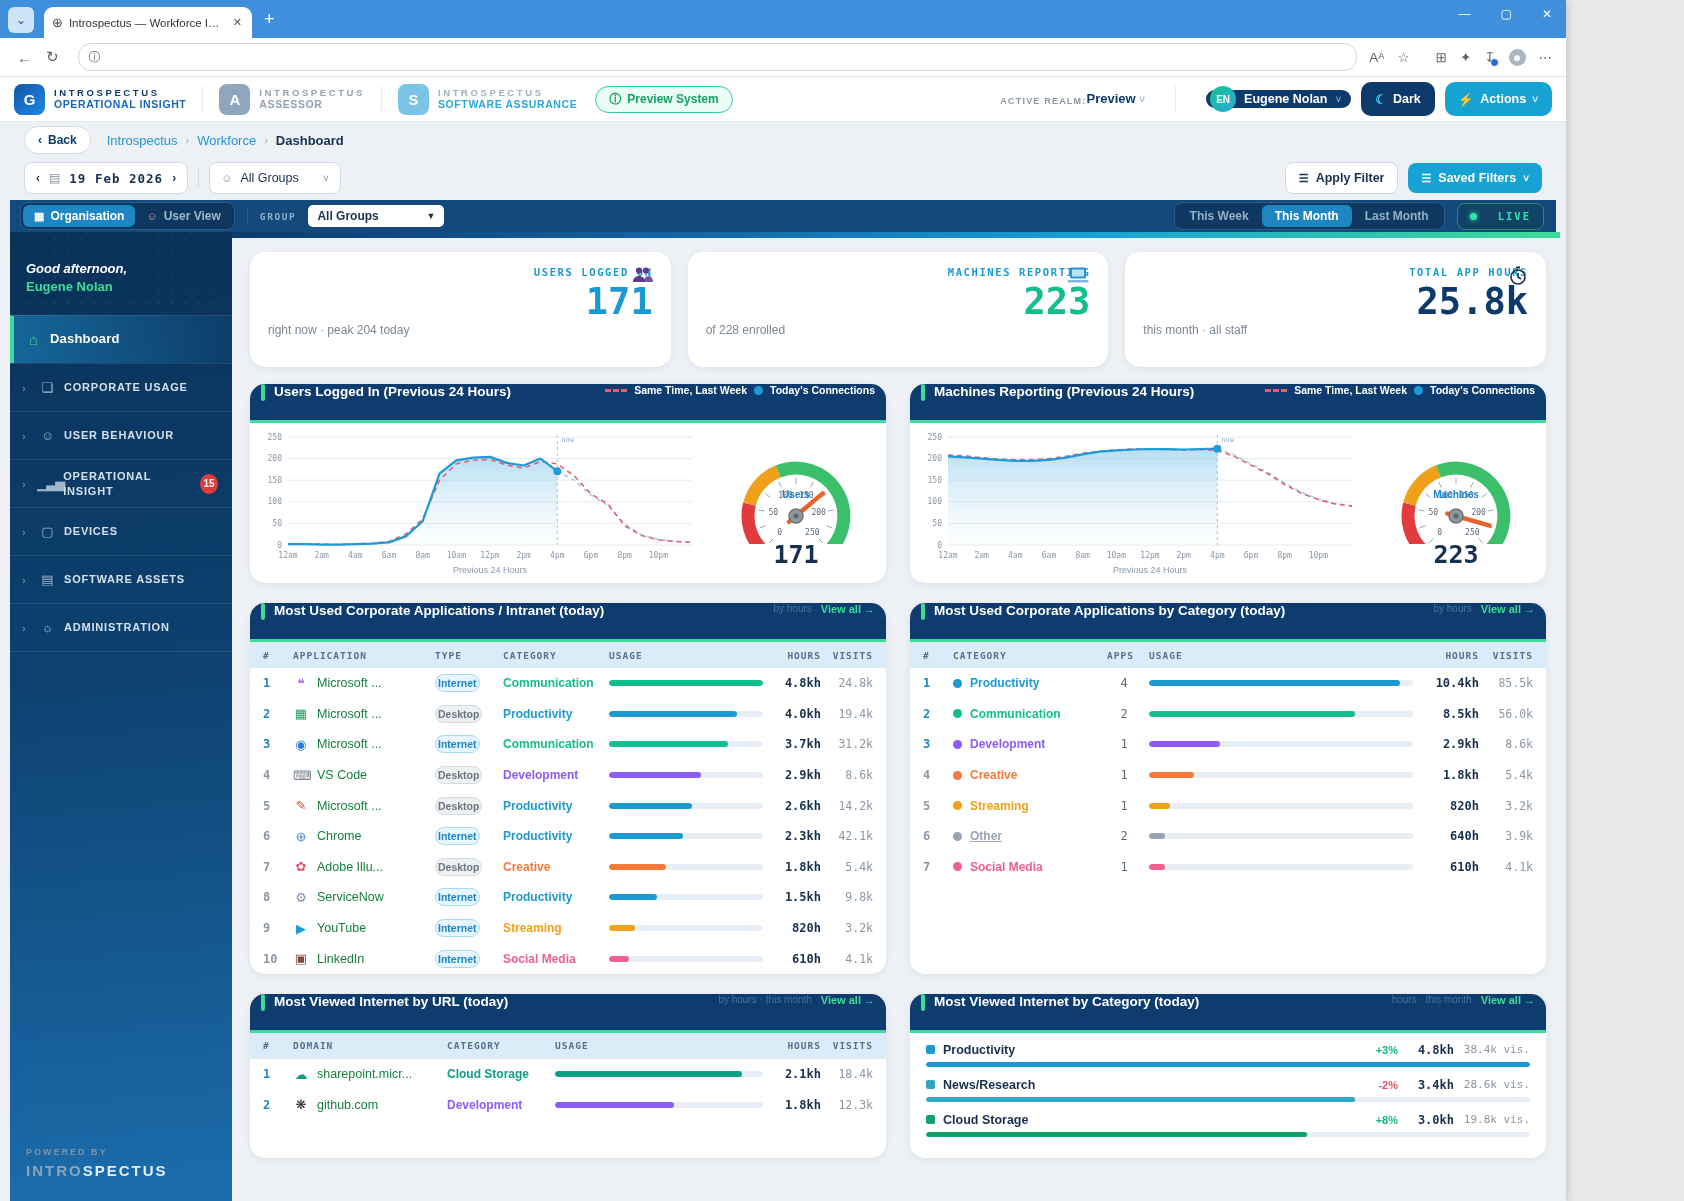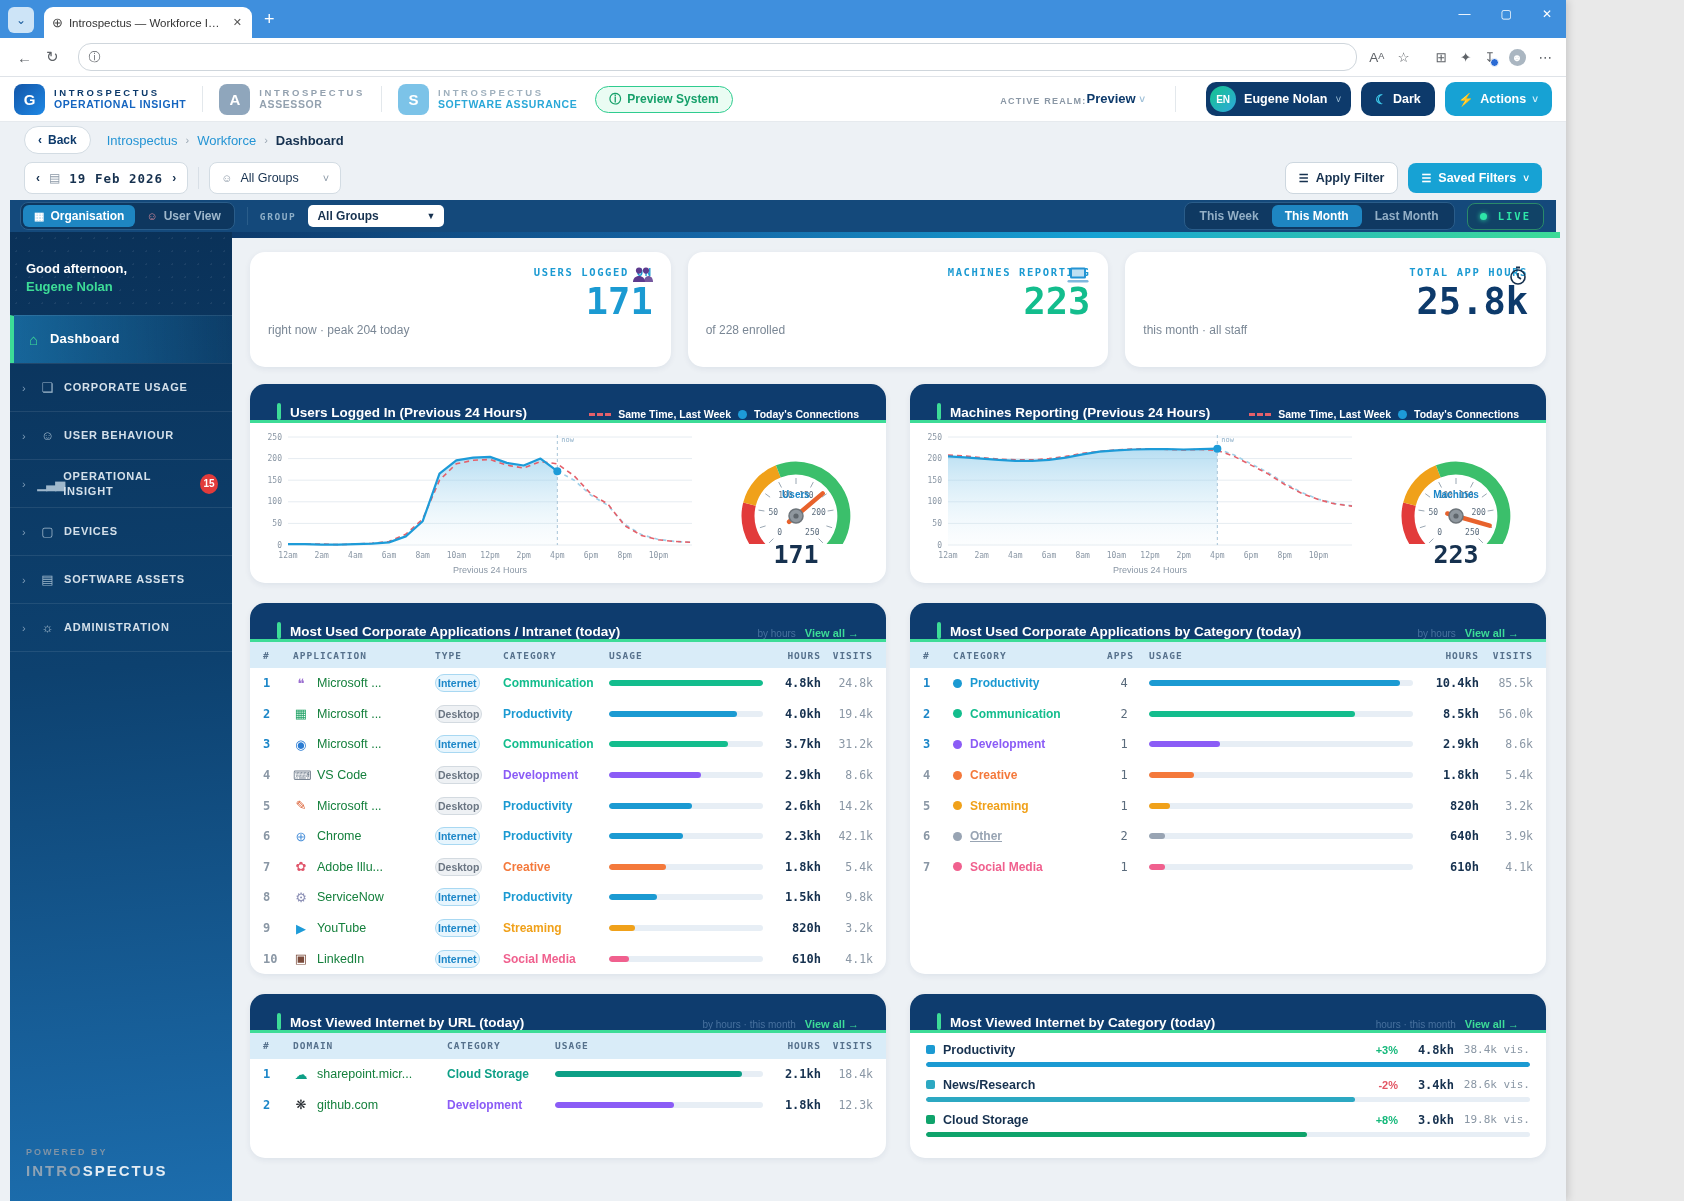--- a/index.html
+++ b/index.html
@@ -38,21 +38,21 @@
   .pn-bot{font-size:10.5px;letter-spacing:.6px;font-weight:bold;}
   .p1 .pn-top{color:#0d3a6b;} .p1 .pn-bot{color:#1565c0;}
   .p2 .pn-top,.p2 .pn-bot{color:#93a1af;}
   .p3 .pn-top{color:#9fb0bd;} .p3 .pn-bot{color:#2aa8d8;}
   .hdivider{width:1px;height:26px;background:#e3e8ec;margin:0 16px;}
   .previewpill{margin-left:18px;border:1.5px solid #2ecc8f;background:#eafcf3;color:#16a06a;font-weight:bold;font-size:12px;border-radius:15px;padding:4px 13px;display:flex;align-items:center;gap:6px;}
   .hspacer{flex:1;}
   .realm{display:flex;flex-direction:row;align-items:flex-end;margin-right:14px;line-height:1.3;}
   .realm-label{font-size:9px;font-weight:bold;letter-spacing:1.2px;color:#8a97a5;}
   .realm-value{font-size:13px;font-weight:bold;color:#0d3a6b;}
-  .userpill{background:#0d3a6b;border-radius:10px;height:34px;display:flex;align-items:center;gap:8px;padding:0 10px 0 4px;margin-left:14px;}
+  .userpill{background:#0d3a6b;border-radius:10px;height:18px;display:flex;align-items:center;gap:8px;padding:0 10px 0 4px;margin-left:14px;}
   .en-avatar{width:26px;height:26px;border-radius:50%;background:linear-gradient(135deg,#14c48e,#2fa8dc);color:#fff;font-size:10px;font-weight:bold;display:flex;align-items:center;justify-content:center;}
   .userpill .uname{color:#fff;font-weight:bold;font-size:12.5px;}
   .chev-lt{color:#9fc0d8;font-size:10px;}
   .darkpill{background:#0d3a6b;border-radius:10px;height:34px;display:flex;align-items:center;gap:6px;padding:0 14px;margin-left:10px;color:#fff;font-weight:bold;font-size:12.5px;}
   .moon{color:#3fd0f0;font-size:13px;}
   .actionspill{background:#17a2d4;border-radius:10px;height:34px;display:flex;align-items:center;gap:6px;padding:0 14px;margin-left:10px;color:#fff;font-weight:bold;font-size:12.5px;}
 
   
   .crumbrow{height:36px;display:flex;align-items:center;padding:0 24px;gap:16px;flex:none;}
   .backbtn{background:#fff;border:1px solid #d3dce3;border-radius:16px;height:26px;display:flex;align-items:center;gap:6px;padding:0 13px;color:#0d3a6b;font-weight:bold;font-size:12px;}
@@ -80,29 +80,29 @@
   .tgl.on{background:#1e86c2;color:#fff;}
   .tgl-ic{font-size:11px;}
   .tgl .pink{color:#d98b9b;}
   .cdiv{width:1px;height:18px;background:#2a5d8a;}
   .grouplabel{font-size:9.5px;font-weight:bold;letter-spacing:1.6px;color:#8fb0c9;}
   .cselect{background:#fff;border-radius:5px;height:22px;display:flex;align-items:center;gap:18px;padding:0 9px;font-size:12px;font-weight:bold;color:#16314f;min-width:118px;}
   .cselect .ca{margin-left:auto;font-size:9px;}
   .rangegrp{margin-left:auto;background:rgba(8,38,68,.45);border:1px solid #2a5d8a;border-radius:8px;padding:2px;display:flex;}
   .rng{height:22px;display:flex;align-items:center;padding:0 13px;font-size:12px;font-weight:bold;color:#93afc6;border-radius:6px;}
   .rng.on{background:#1e86c2;color:#fff;}
-  .livebtn{border:1px solid #2a8a6a;background:rgba(12,58,66,.35);border-radius:8px;height:25px;display:flex;align-items:center;gap:11px;padding:0 12px;margin-right:2px;}
+  .livebtn{border:1px solid #2a8a6a;background:rgba(12,58,66,.35);border-radius:8px;height:25px;display:flex;align-items:center;gap:21px;padding:0 12px;margin-right:2px;}
   .livedot{width:7px;height:7px;border-radius:50%;background:#2ee6a8;box-shadow:0 0 5px #2ee6a8;}
   .livetxt{color:#2ee6a8;font-size:10.5px;font-weight:bold;letter-spacing:2px;}
 
   
   .appbody{flex:1;display:flex;min-height:0;padding:0 6px 0 10px;}
   .sidebar{width:222px;flex:none;background:linear-gradient(175deg,#0a3158 0%,#0d416f 45%,#1c6dad 100%);display:flex;flex-direction:column;}
   .greet{padding:28px 16px 20px;background-image:radial-gradient(rgba(255,255,255,.07) 1px,transparent 1px);background-size:13px 13px;line-height:1.35;}
-  .greet .g1{color:#fff;font-weight:bold;font-size:13px;}
+  .greet .g1{color:#fff;font-weight:bold;font-size:13px;font-style:italic;}
   .greet .g2{color:#3ddc97;font-weight:bold;font-size:13px;}
   .side-item{min-height:37px;display:flex;align-items:center;gap:8px;padding:5px 14px 5px 12px;border-top:1px solid rgba(255,255,255,.09);}
   .side-item.active{background:linear-gradient(90deg,rgba(30,134,194,.6),rgba(30,134,194,.1));border-left:4px solid #3ddc97;padding-left:10px;}
   .chev{color:#7f9db8;font-size:11px;width:8px;}
   .sicon{color:#9fb8cc;font-size:13px;width:18px;text-align:center;letter-spacing:-1px;}
   .sicon.act{color:#3ddc97;font-size:15px;}
   .slabel{font-size:11px;font-weight:bold;letter-spacing:.8px;color:#d4e0ea;line-height:1.3;}
   .slabel.act{font-size:13px;letter-spacing:.2px;color:#fff;}
   .sbadge{margin-left:auto;width:20px;height:20px;border-radius:50%;background:#e23b3b;color:#fff;font-size:10px;font-weight:bold;display:flex;align-items:center;justify-content:center;}
   .sspacer{flex:1;border-top:1px solid rgba(255,255,255,.09);}
@@ -117,21 +117,21 @@
   .kpirow{display:grid;grid-template-columns:1fr 1fr 1fr;gap:17px;margin-bottom:17px;}
   .kpi{background:#fff;border-radius:15px;box-shadow:0 2px 6px rgba(13,42,80,.07);padding:14px 18px 13px;height:88px;position:relative;}
   .kpi-label{font-size:10.5px;font-weight:bold;letter-spacing:1.6px;color:#1b9ad2;}
   .kpi-ic{position:absolute;right:18px;top:14px;}
   .kpi-value{font-size:37px;font-weight:bold;margin:5px 0 3px;line-height:1;}
   .kv1{color:#1b9ad2;} .kv2{color:#13bd8d;} .kv3{color:#0d3a6b;}
   .kpi-sub{font-size:12px;color:#7a8795;}
 
   .grid2{display:grid;grid-template-columns:1fr 1fr;gap:24px;margin-bottom:20px;}
   .card{background:#fff;border-radius:15px;box-shadow:0 2px 6px rgba(13,42,80,.07);overflow:hidden;}
-  .chead{background:#0e3c6e;height:36px;display:flex;align-items:flex-end;gap:9px;padding:0 27px;border-bottom:3px solid #3ddc97;}
+  .chead{background:#0e3c6e;height:36px;display:flex;align-items:flex-start;gap:9px;padding:0 11px;border-bottom:3px solid #3ddc97;}
   .accent{width:4px;height:17px;background:#3ddc97;border-radius:2px;flex:none;}
   .ctitle{color:#fff;font-weight:bold;font-size:13.5px;white-space:nowrap;}
   .cmeta{color:#48719e;font-size:10px;margin-left:auto;white-space:nowrap;}
   .viewall{color:#3ddc97;font-size:11px;font-weight:bold;white-space:nowrap;}
   .legend{margin-left:auto;display:flex;align-items:center;gap:7px;}
   .leg-dash{width:22px;border-top:3px dashed #e4606a;}
   .leg-dot{width:9px;height:9px;border-radius:50%;background:#1d9bd8;}
   .leg-txt{color:#fff;font-size:10.5px;font-weight:bold;white-space:nowrap;}
 
   .chartbody{display:flex;align-items:center;padding:4px 6px 2px 4px;}

